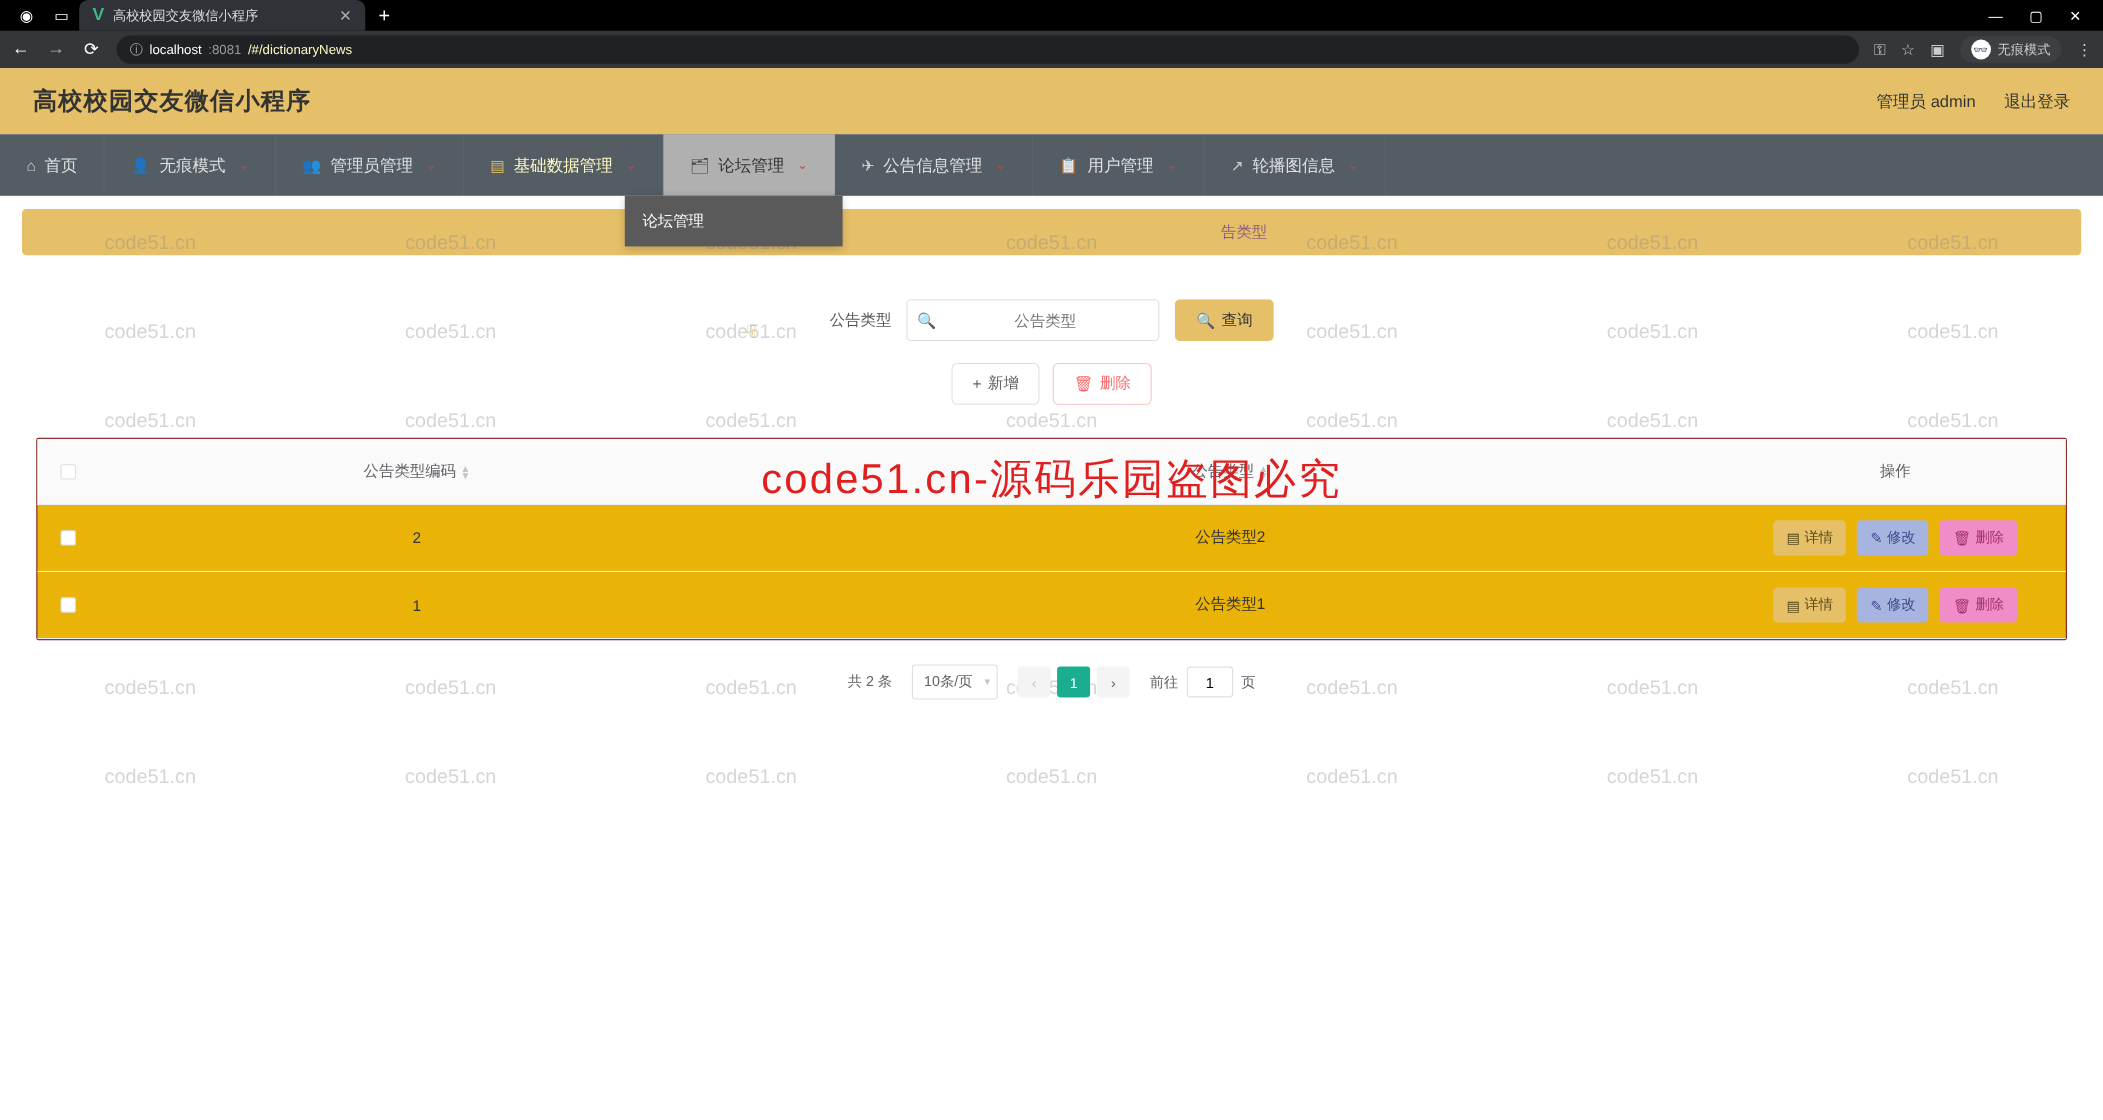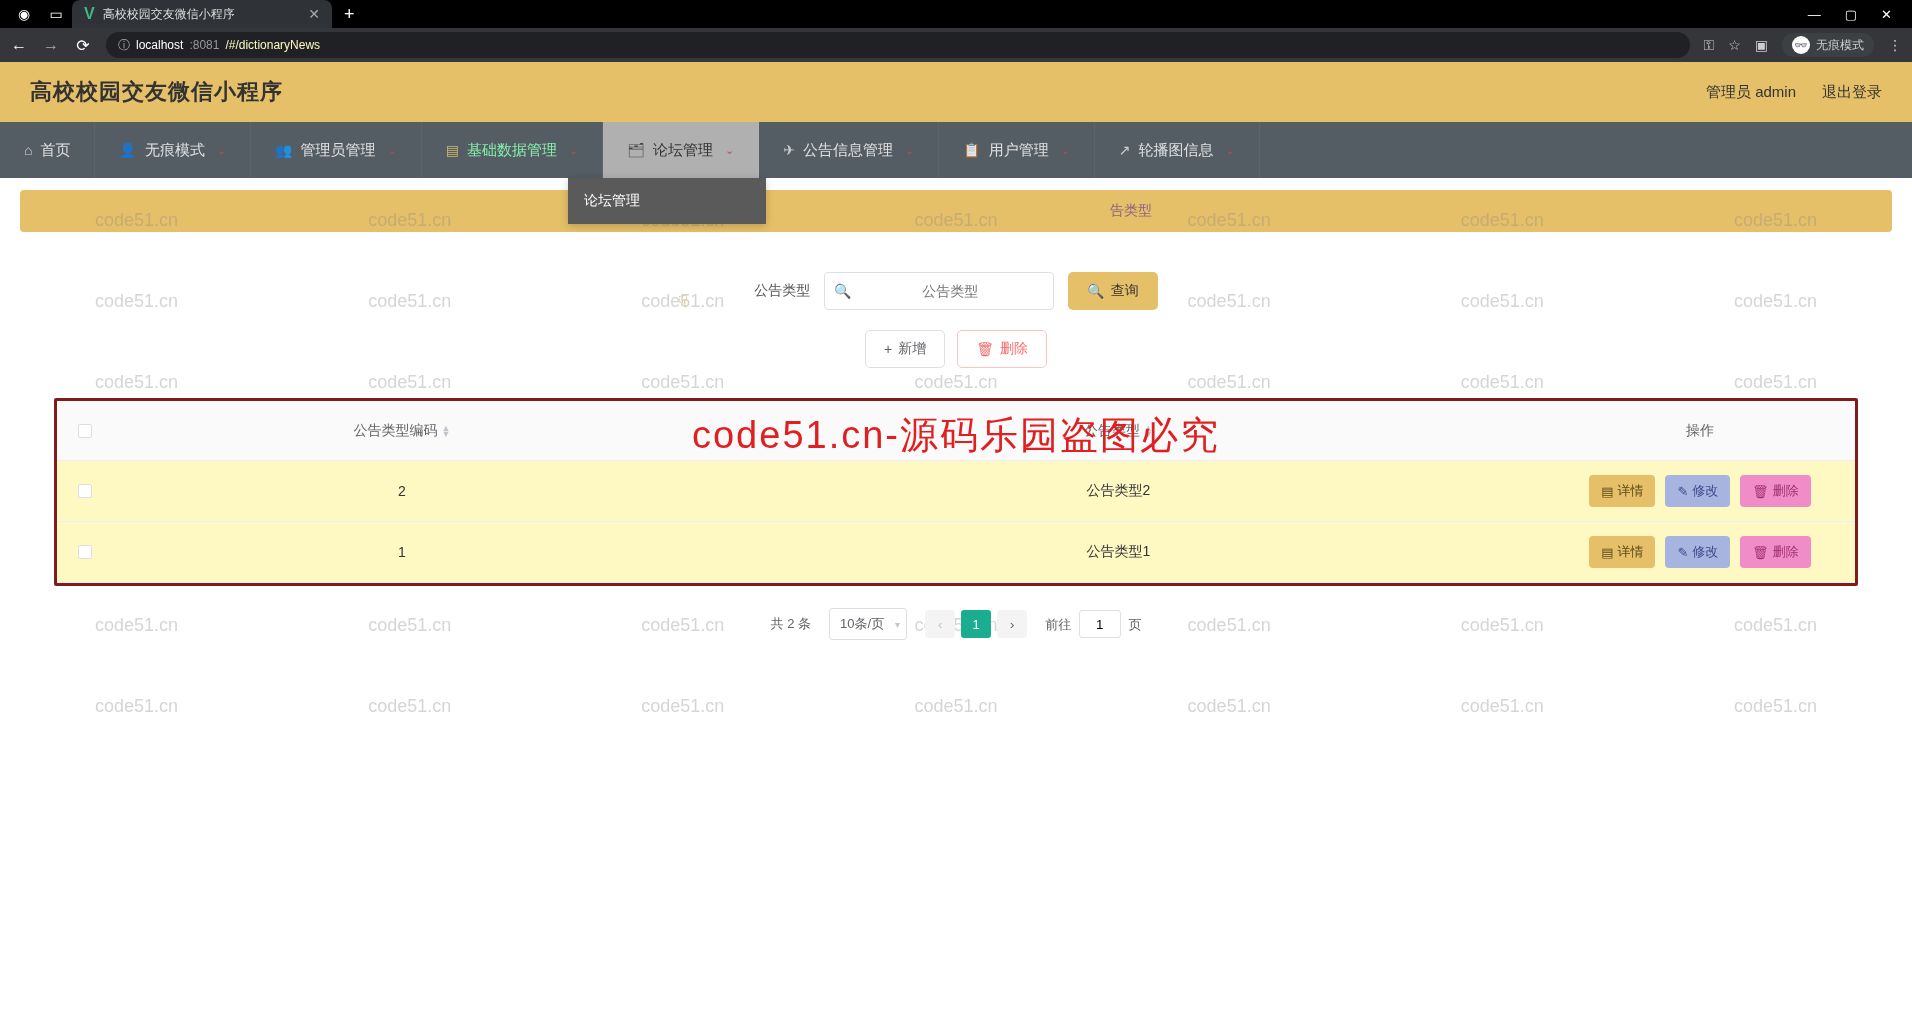--- a/index.html
+++ b/index.html
@@ -31,21 +31,21 @@
 
 .app-header { background: #E6C068; display: flex; align-items: center; height: 60px; padding: 0 30px; }
 .app-title { font-size: 22px; font-weight: bold; color: #333; letter-spacing: 1px; }
 .app-header-right { margin-left: auto; display: flex; gap: 26px; color: #333; font-size: 15px; }
 
 
 .nav { background: #545c64; display: flex; height: 56px; position: relative; }
 .nav-item { display: flex; align-items: center; padding: 0 24px; color: #e0e0e0; font-size: 15px; gap: 8px; border-right: 1px solid rgba(255,255,255,0.05); cursor: pointer; white-space: nowrap; }
 .nav-item .ico { font-size: 14px; opacity: 0.85; }
 .nav-item .chev { color: #b84c4c; font-size: 11px; margin-left: 4px; }
-.nav-item.active .label { color: #86efac; }
+.nav-item.active .label { color: #fef9c3; }
 .nav-item.active .ico { color: #e8c46a; }
 .nav-item.hover { background: #b0b0b0; color: #333; }
 .nav-item.hover .label { color: #333; }
 .nav-item.hover .chev { color: #b84c4c; }
 
 .dropdown { position: absolute; top: 56px; left: 568px; background: #5a5a5a; color: #fff; width: 198px; padding: 14px 16px; font-size: 14px; z-index: 10; box-shadow: 0 2px 8px rgba(0,0,0,0.2); }
 
 
 .crumb-bar { margin: 12px 20px; background: #E6C068; border-radius: 4px; height: 42px; display: flex; align-items: center; padding: 0 20px; color: #666; font-size: 14px; }
 .crumb-bar .txt { margin-left: auto; margin-right: 720px; color: #4c1d95; opacity: 0.6; text-align: right; }
@@ -63,21 +63,21 @@
 .search-input input { width: 230px; height: 38px; border: 1px solid #dcdfe6; border-radius: 4px; padding: 0 12px 0 34px; font-size: 14px; text-align: center; color: #999; }
 .search-input .sico { position: absolute; left: 10px; color: #c0c4cc; font-size: 14px; }
 .btn { display: inline-flex; align-items: center; gap: 6px; height: 38px; padding: 0 18px; border-radius: 5px; font-size: 14px; cursor: pointer; border: 1px solid transparent; }
 .btn-primary { background: #E6C068; color: #333; }
 .btn-plain { background: #fff; border: 1px solid #dcdfe6; color: #606266; }
 .btn-danger-plain { background: #fff; border: 1px solid #fbc4c4; color: #f56c6c; }
 
 .action-row { display: flex; justify-content: center; gap: 12px; margin-top: 20px; }
 
 
-.table { margin: 30px 34px 0; border: 3px solid #7f1d1d; border-radius: 2px; background: #fef9c3; }
+.table { margin: 30px 13px 0; border: 1px solid #7f1d1d; border-radius: 2px; background: #eab308; }
 .thead, .trow { display: flex; align-items: center; min-height: 60px; border-bottom: 1px solid #ebeef5; }
 .thead { background: #fafafa; color: #606266; font-weight: 500; }
 .cell { padding: 14px 10px; display: flex; align-items: center; justify-content: center; }
 .cell.chk { width: 55px; flex: none; }
 .cell.c1 { flex: 0 0 580px; }
 .cell.c2 { flex: 1; }
 .cell.c3 { flex: 0 0 310px; gap: 10px; }
 .checkbox { width: 14px; height: 14px; border: 1px solid #dcdfe6; border-radius: 2px; background: #fff; }
 .sort { display: inline-flex; flex-direction: column; margin-left: 4px; line-height: 6px; font-size: 9px; color: #c0c4cc; }
 .btn-sm { height: 32px; padding: 0 12px; border-radius: 4px; font-size: 13px; display: inline-flex; align-items: center; gap: 4px; cursor: pointer; border: none; }

